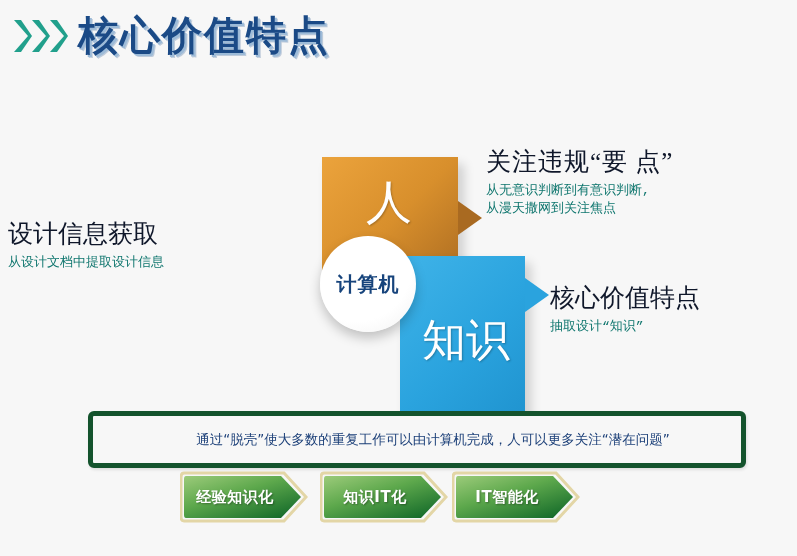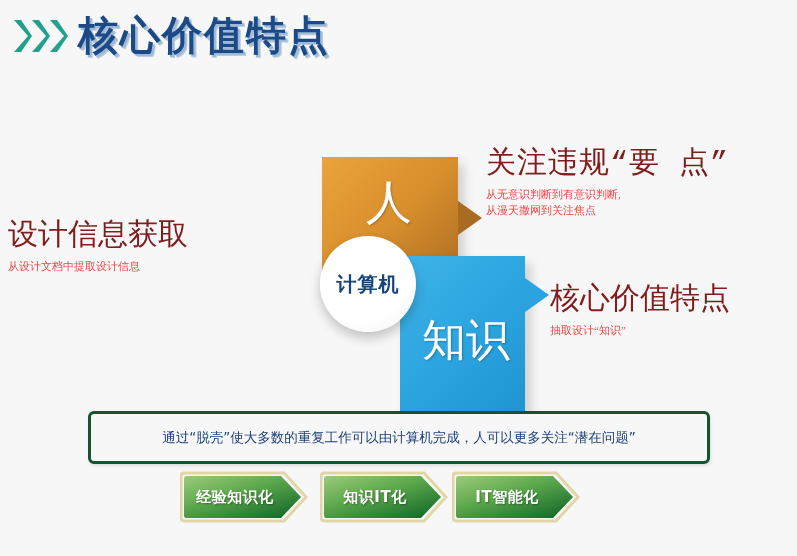--- a/index.html
+++ b/index.html
@@ -77,38 +77,38 @@
   }
   #circle-core .core-label{
     color:#17447c;font-weight:bold;font-size:20px;letter-spacing:1px;
     font-family:"DejaVu Sans","Liberation Sans",sans-serif;
     white-space:nowrap;
   }
 
   
   .cap{position:absolute;}
   .cap .cap-title{
-    color:#7f1d1d;font-size:30px;white-space:nowrap;line-height:1.1;
+    color:#0f172a;font-size:25px;white-space:nowrap;line-height:1.1;
+    font-family:Liberation Serif, serif;
+  }
+  .cap .cap-sub{
+    color:#0f766e;font-size:13px;line-height:1.45;margin-top:6px;
     font-family:Liberation Mono, monospace;
-  }
-  .cap .cap-sub{
-    color:#ef4444;font-size:11px;line-height:1.45;margin-top:6px;
-    font-family:Liberation Serif, serif;
   }
   #cap-left{left:8px;top:158px;}
   #cap-topright{left:486px;top:86px;}
   #cap-botright{left:550px;top:222px;}
   #cap-topright .cap-title{letter-spacing:1px;}
 
   
   #summary-box{
     position:absolute;left:88px;top:411px;width:616px;height:47px;
-    border:3px solid #14532d;border-radius:6px;background:#f7f7f7;
+    border:5px solid #14532d;border-radius:6px;background:#f7f7f7;
     box-shadow:1px 2px 3px rgba(0,0,0,.10);
-    display:flex;align-items:center;justify-content:center;
+    display:flex;align-items:center;justify-content:center;padding-left:32px;
   }
   #summary-box .summary-text{
     color:#1b3f78;font-size:13.5px;white-space:nowrap;
     font-family:"DejaVu Sans","Liberation Sans",sans-serif;
   }
 
   
   .arrows{position:absolute;left:0;top:470px;width:661px;height:58px;}
   .arrow{position:absolute;top:0;width:128px;height:54px;}
   .arrow .shell{position:absolute;inset:0;}

